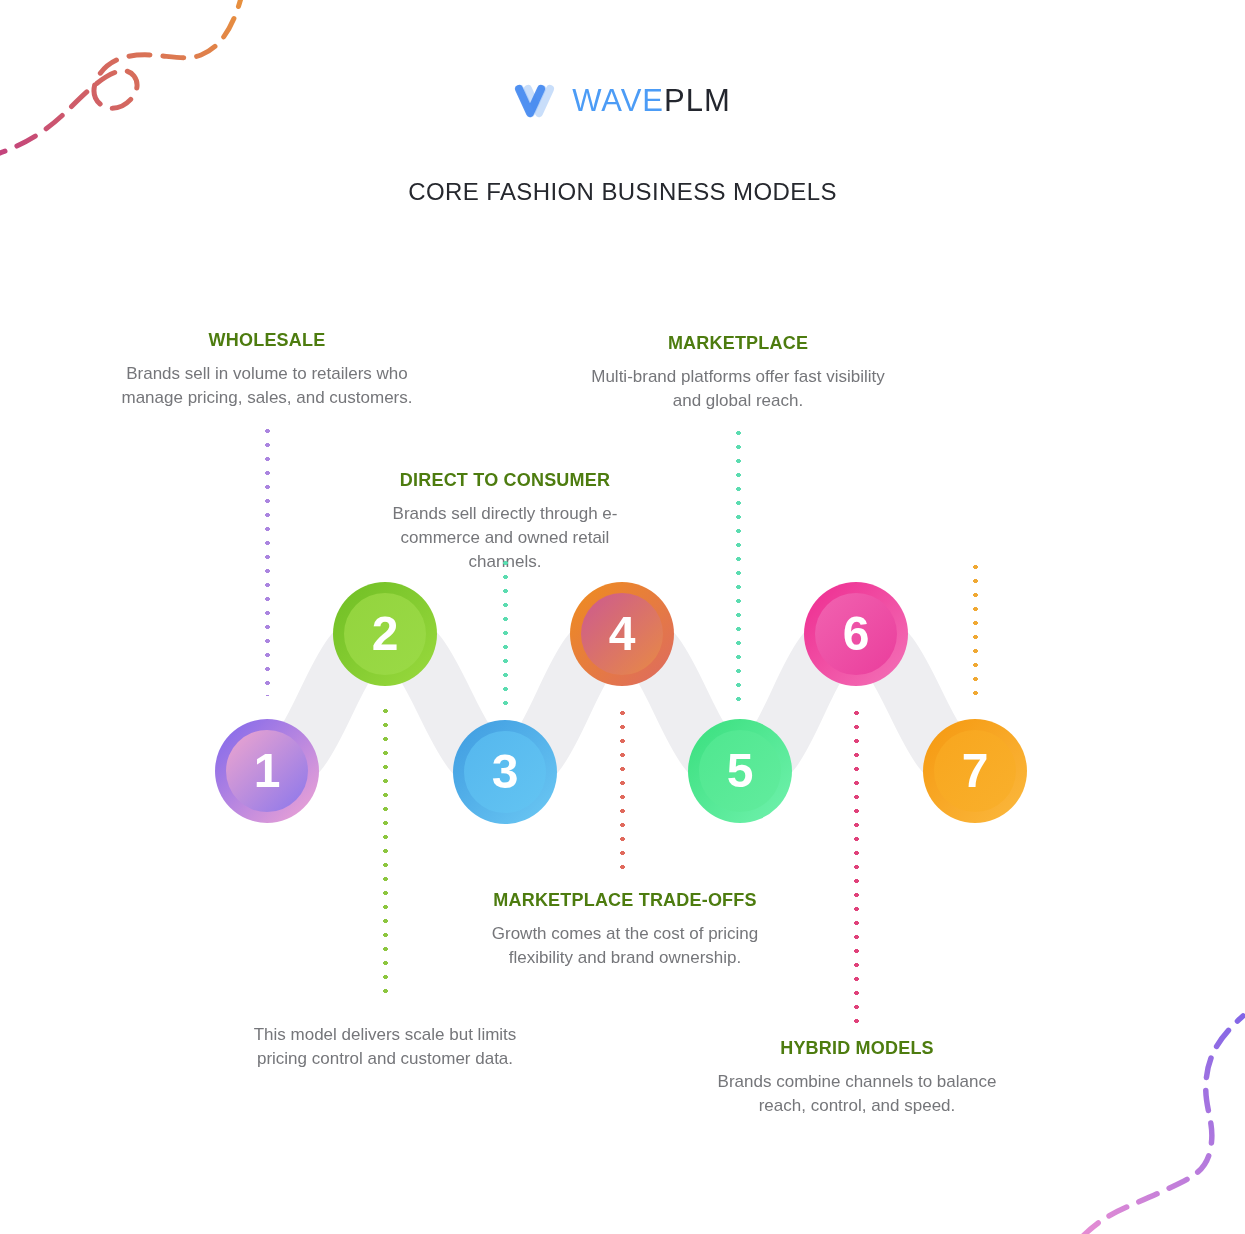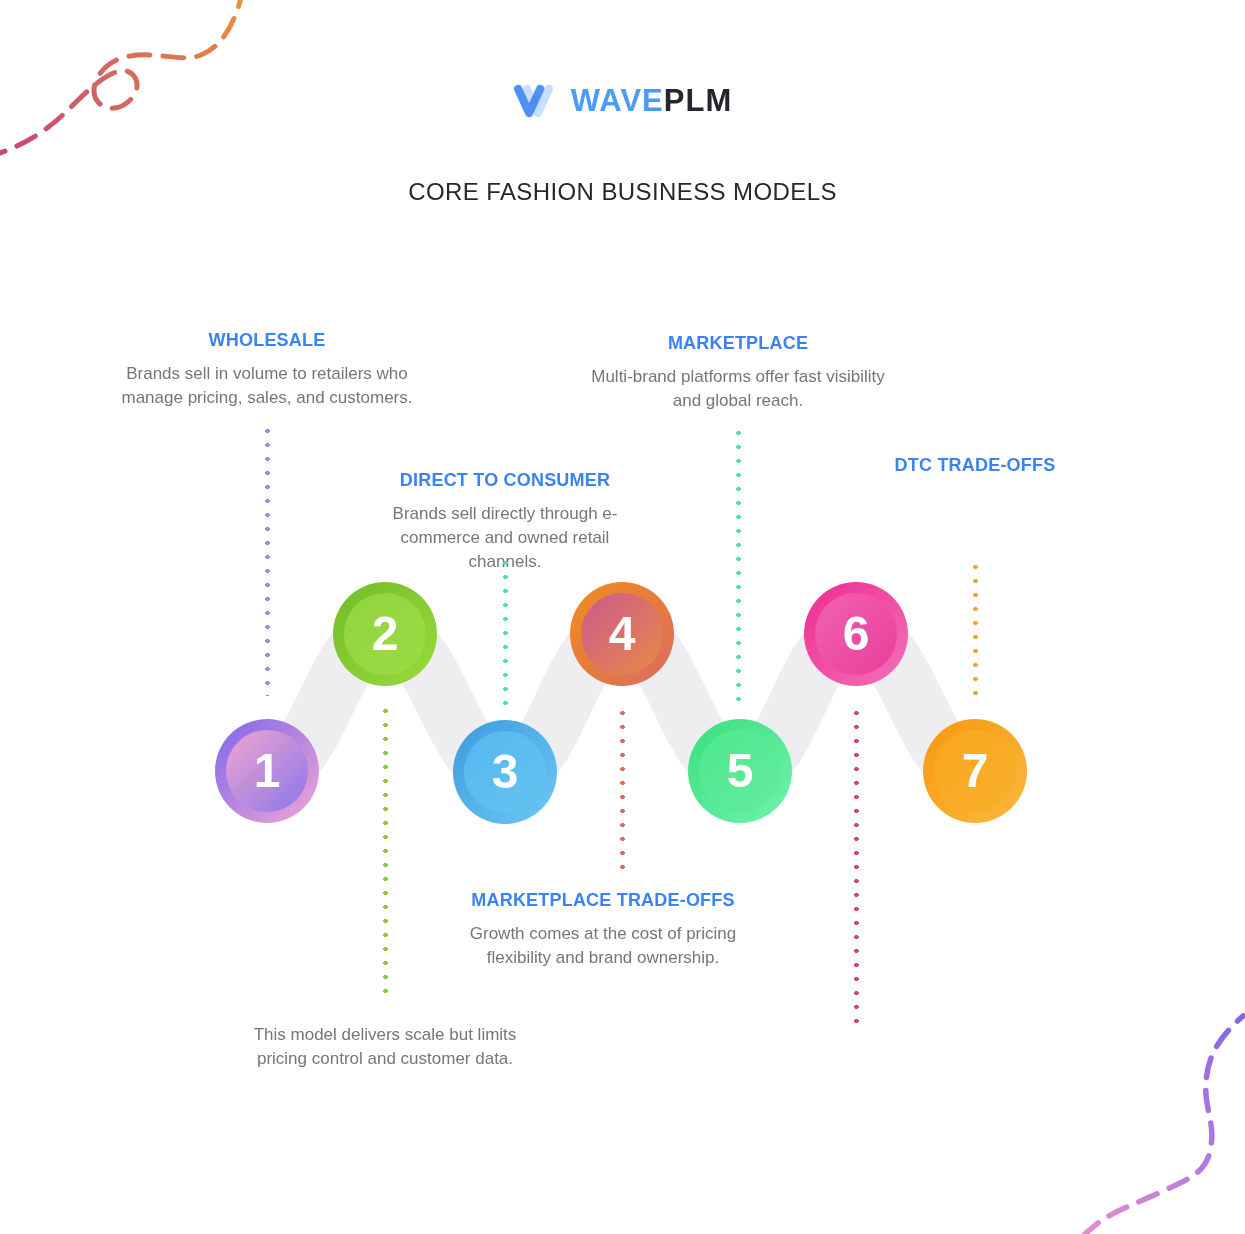--- a/index.html
+++ b/index.html
@@ -2,33 +2,33 @@
 <html><head>
 <meta charset="utf-8">
 <style>
   html,body{margin:0;padding:0;background:#fff;}
   .canvas{
     position:relative;width:1245px;height:1234px;background:#ffffff;overflow:hidden;
     font-family:"Liberation Sans", sans-serif;
   }
   
   .logo-row{position:absolute;top:82px;left:0;width:100%;display:flex;justify-content:center;align-items:center;gap:10px;}
-  .logo-text{font-size:31px;font-weight:700;letter-spacing:1px;}
+  .logo-text{font-size:31px;font-weight:400;letter-spacing:1px;}
   .logo-text .wave{}
   .page-title{position:absolute;top:178px;left:0;width:100%;text-align:center;
     font-size:24px;font-weight:400;color:#26282e;letter-spacing:.4px;}
   
   .tblock{position:absolute;transform:translateX(-50%);text-align:center;}
-  .tblock h3{font-size:18px;font-weight:700;color:#3b82f6;margin:0 0 11px;letter-spacing:.2px;white-space:nowrap;text-align:center;}
+  .tblock h3{font-size:18px;font-weight:700;color:#4d7c0f;margin:0 0 11px;letter-spacing:.2px;white-space:nowrap;text-align:center;}
   .tblock p{font-size:17px;color:#75767a;margin:8px;line-height:1.4;}
   .b-wholesale{left:267px;top:330px;width:312px;}
   .b-marketplace{left:738px;top:333px;width:340px;}
   .b-dtc{left:505px;top:470px;width:300px;}
   .b-dtc-tradeoffs{left:975px;top:455px;width:330px;}
-  .b-mkt-tradeoffs{left:603px;top:890px;width:300px;}
+  .b-mkt-tradeoffs{left:625px;top:890px;width:300px;}
   .b-whl-tradeoffs{left:385px;top:1015px;width:300px;}
   .b-hybrid{left:857px;top:1038px;width:315px;}
   
   .dots{position:absolute;width:5px;background-size:5px 14px;background-repeat:repeat-y;background-position:center top;}
   .d-wholesale{left:265px;top:424px;height:272px;}
   .d-whl-tradeoffs{left:383px;top:704px;height:296px;}
   .d-dtc{left:503px;top:556px;height:152px;}
   .d-mkt-tradeoffs{left:620px;top:706px;height:166px;}
   .d-marketplace{left:736px;top:426px;height:276px;}
   .d-hybrid{left:854px;top:706px;height:320px;}
@@ -90,28 +90,31 @@
   </div>
   <div class="tblock b-dtc">
     <h3>DIRECT TO CONSUMER</h3>
     <p>Brands sell directly through e-commerce and owned retail channels.</p>
   </div>
   <div class="tblock b-marketplace">
     <h3>MARKETPLACE</h3>
     <p>Multi-brand platforms offer fast visibility and global reach.</p>
   </div>
   <div class="tblock b-dtc-tradeoffs">
-    <h3>DTC TRADE-OFFS</h3>
   </div>
   <div class="tblock b-mkt-tradeoffs">
     <h3>MARKETPLACE TRADE-OFFS</h3>
     <p>Growth comes at the cost of pricing flexibility and brand ownership.</p>
   </div>
   <div class="tblock b-whl-tradeoffs">
     <p>This model delivers scale but limits pricing control and customer data.</p>
+  </div>
+  <div class="tblock b-hybrid">
+    <h3>HYBRID MODELS</h3>
+    <p>Brands combine channels to balance reach, control, and speed.</p>
   </div>
 
   <div class="dots d-wholesale" style="background-image: radial-gradient(2.2px, rgb(171, 133, 224) 97%, transparent 100%);"></div>
   <div class="dots d-whl-tradeoffs" style="background-image: radial-gradient(2.2px, rgb(140, 198, 62) 97%, transparent 100%);"></div>
   <div class="dots d-dtc" style="background-image: radial-gradient(2.2px, rgb(91, 220, 176) 97%, transparent 100%);"></div>
   <div class="dots d-mkt-tradeoffs" style="background-image: radial-gradient(2.2px, rgb(224, 105, 92) 97%, transparent 100%);"></div>
   <div class="dots d-marketplace" style="background-image: radial-gradient(2.2px, rgb(91, 220, 176) 97%, transparent 100%);"></div>
   <div class="dots d-hybrid" style="background-image: radial-gradient(2.2px, rgb(224, 65, 122) 97%, transparent 100%);"></div>
   <div class="dots d-dtc-tradeoffs" style="background-image: radial-gradient(2.2px, rgb(240, 168, 50) 97%, transparent 100%);"></div>
 

